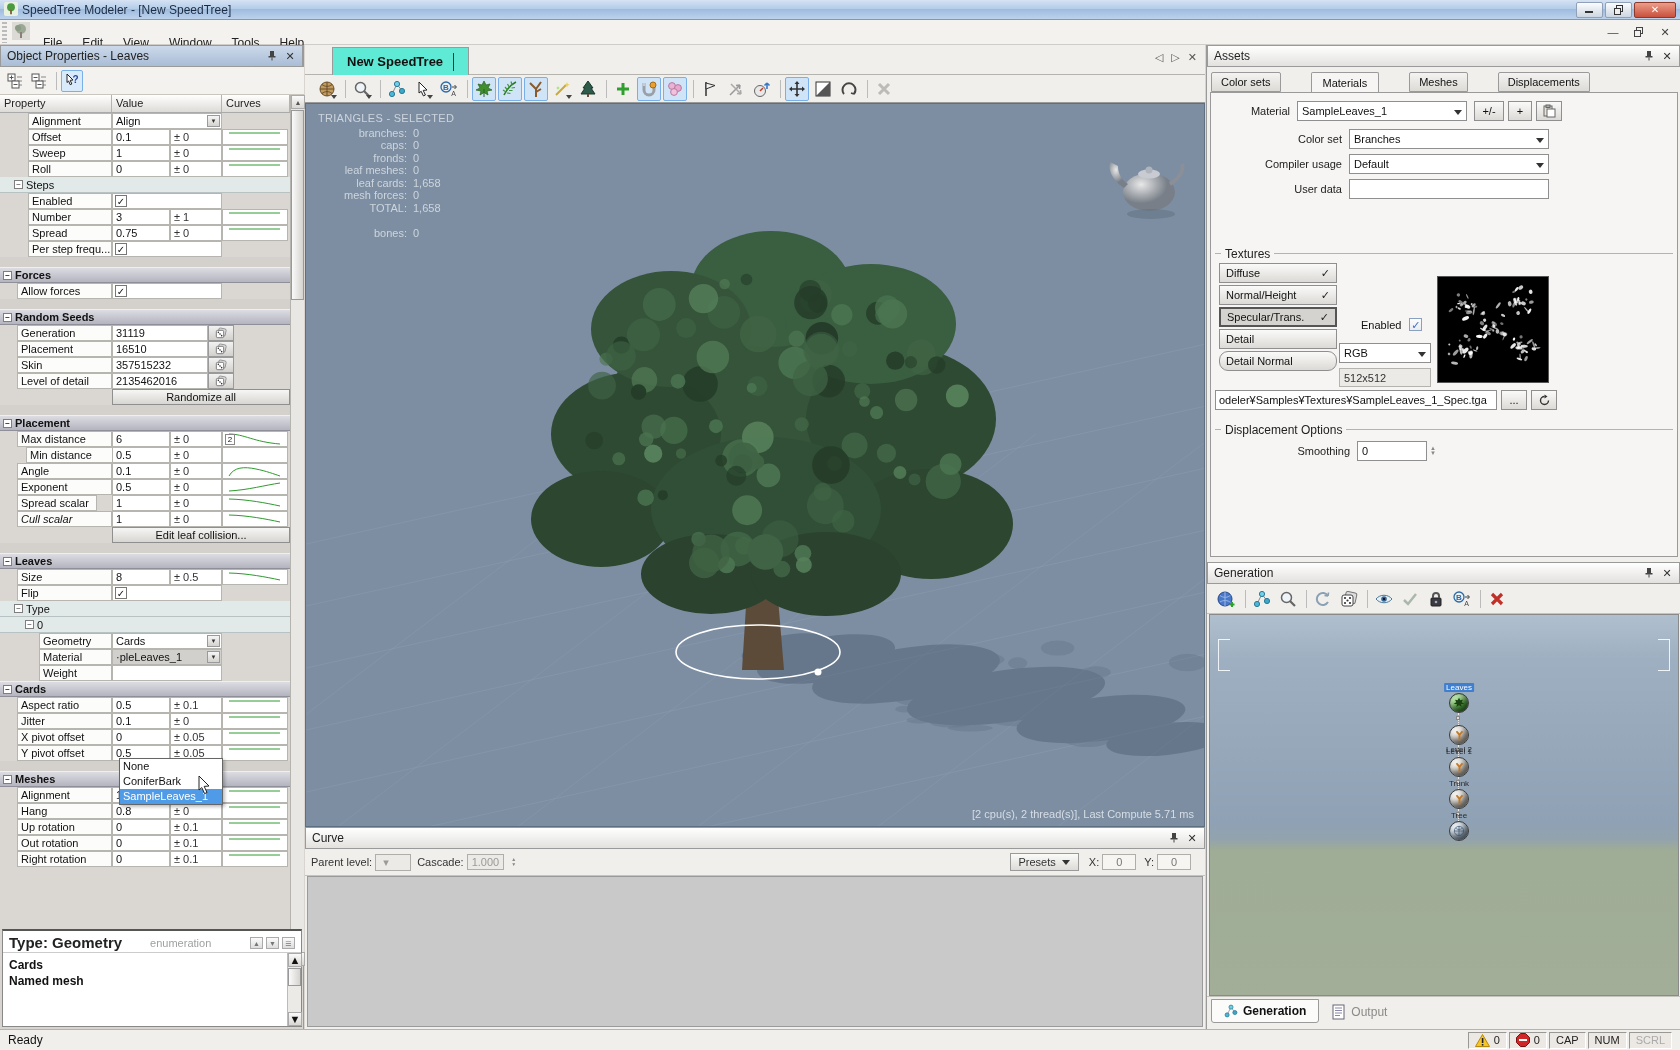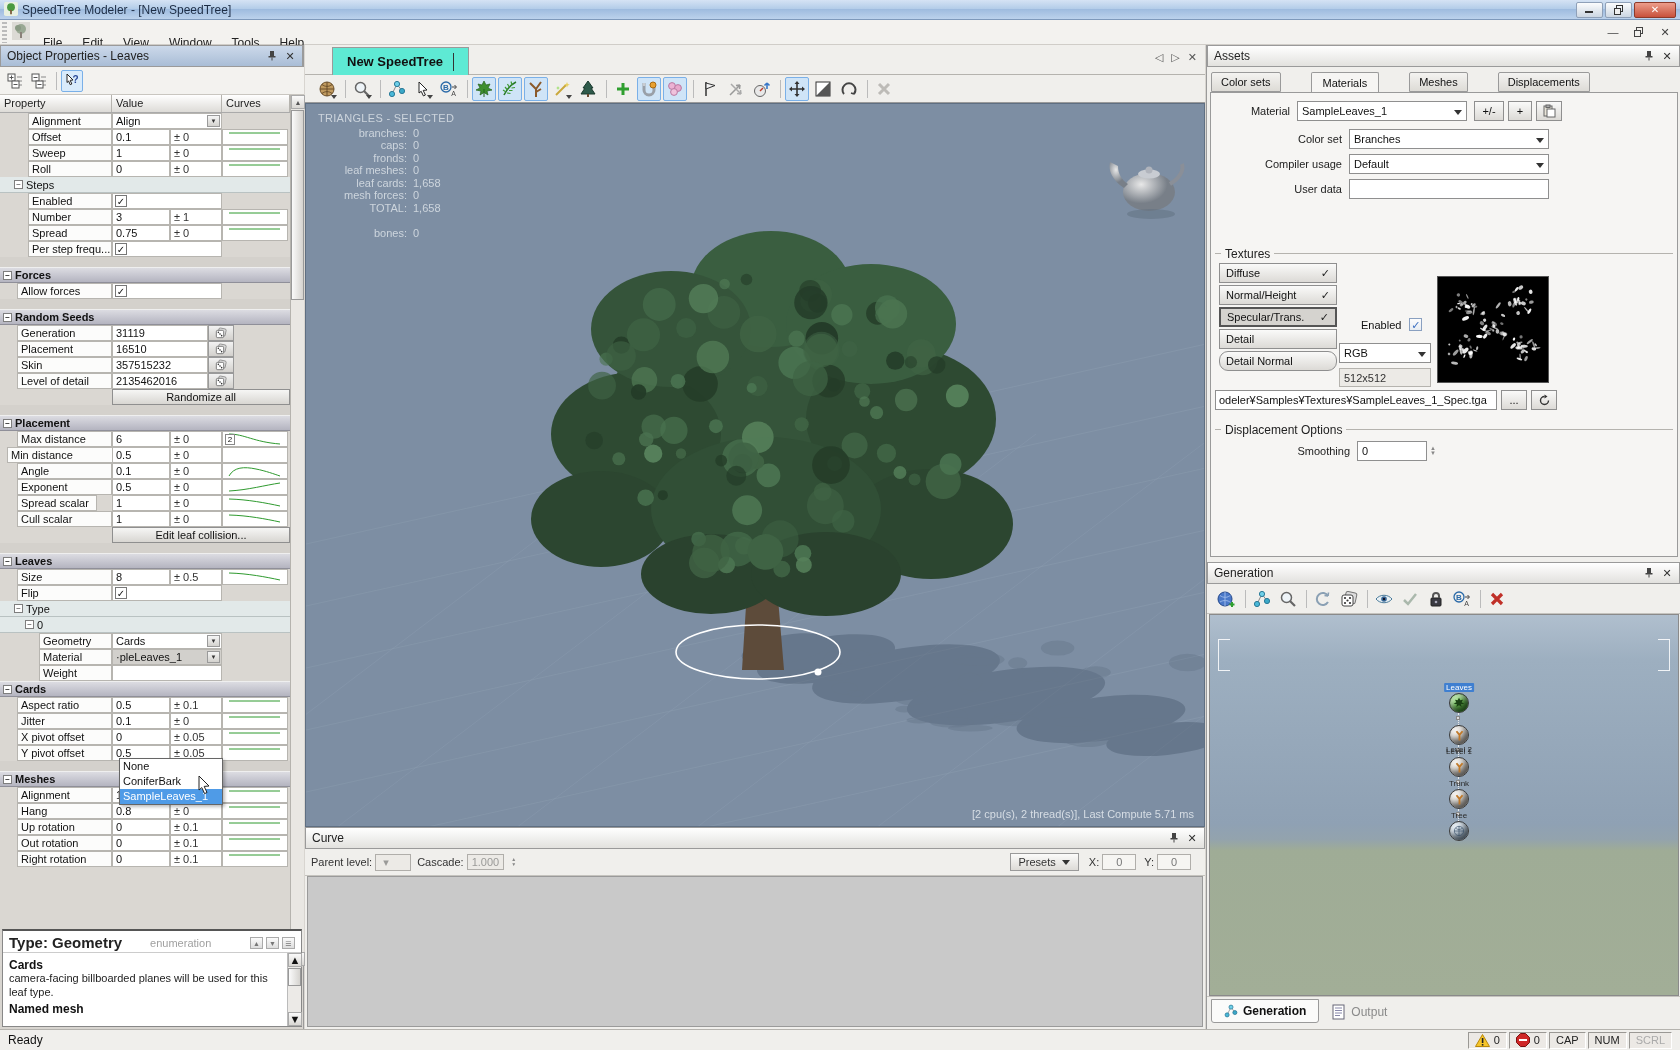--- a/index.html
+++ b/index.html
@@ -369,21 +369,21 @@
       </div>
       <div class="prow">
         <div class="pcell lab" style="left: 17px; width: 95px;">Max distance</div>
         <div class="pcell" style="left: 112px; width: 58px;">6</div>
         <div class="pcell" style="left: 170px; width: 52px; color: rgb(51, 51, 51);">± 0</div>
         <div class="pcell" style="left: 222px; width: 66px; padding: 0px;"><svg width="64" height="14" viewBox="0 0 54 14">
             <path d="M1,2 C16,2 26,10 52,12" fill="none" stroke="#2f9a2f"></path>
           </svg><span class="badge2">2</span></div>
       </div>
       <div class="prow">
-        <div class="pcell lab" style="left: 7px; width: 112px;">Min distance</div>
+        <div class="pcell lab" style="left: 26px; width: 95px;">Min distance</div>
         <div class="pcell" style="left: 112px; width: 58px;">0.5</div>
         <div class="pcell" style="left: 170px; width: 52px; color: rgb(51, 51, 51);">± 0</div>
         <div class="pcell" style="left: 222px; width: 66px; padding: 0px;"><svg width="64" height="14" viewBox="0 0 54 14"></svg></div>
       </div>
       <div class="prow">
         <div class="pcell lab" style="left: 17px; width: 95px;">Angle</div>
         <div class="pcell" style="left: 112px; width: 58px;">0.1</div>
         <div class="pcell" style="left: 170px; width: 52px; color: rgb(51, 51, 51);">± 0</div>
         <div class="pcell" style="left: 222px; width: 66px; padding: 0px;"><svg width="64" height="14" viewBox="0 0 54 14">
             <path d="M1,12 C6,3 16,2.5 28,5 C38,7 46,10 52,12" fill="none" stroke="#2f9a2f"></path>
@@ -399,21 +399,21 @@
       </div>
       <div class="prow">
         <div class="pcell lab" style="left: 17px; width: 80px;">Spread scalar</div>
         <div class="pcell" style="left: 112px; width: 58px;">1</div>
         <div class="pcell" style="left: 170px; width: 52px; color: rgb(51, 51, 51);">± 0</div>
         <div class="pcell" style="left: 222px; width: 66px; padding: 0px;"><svg width="64" height="14" viewBox="0 0 54 14">
             <path d="M1,3 C20,3.5 38,7 52,10" fill="none" stroke="#2f9a2f"></path>
           </svg></div>
       </div>
       <div class="prow">
-        <div class="pcell lab" style="left: 17px; width: 95px;">Cull scalar</div>
+        <div class="pcell lab" style="left: 17px; width: 95px; font-style: italic;">Cull scalar</div>
         <div class="pcell" style="left: 112px; width: 58px;">1</div>
         <div class="pcell" style="left: 170px; width: 52px; color: rgb(51, 51, 51);">± 0</div>
         <div class="pcell" style="left: 222px; width: 66px; padding: 0px;"><svg width="64" height="14" viewBox="0 0 54 14">
             <path d="M1,3 C20,3.5 38,7 52,10" fill="none" stroke="#2f9a2f"></path>
           </svg></div>
       </div>
       <div class="prow">
         <div class="pbtn">Edit leaf collision...</div>
       </div>
       <div class="pgap"></div>
@@ -554,21 +554,20 @@
     <div id="help-title-row">
       <span id="help-title">Type: Geometry</span>
       <span id="help-tag">enumeration</span>
       <span class="row-spacer"></span>
       <span class="help-sq">▲</span>
       <span class="help-sq">▼</span>
       <span class="help-sq">☰</span>
     </div>
     <div id="help-body">
         <div class="help-term">Cards</div>
-        <div class="help-desc">camera-facing billboarded planes will be used for this leaf type.</div>
         <div class="help-term">Named mesh</div>
       </div>
     <div id="help-scroll">
       <div class="sb-arrow" style="position:absolute; top:0;">▲</div>
       <div class="sb-thumb" style="top:15px; height:18px;"></div>
       <div class="sb-arrow" style="position:absolute; bottom:0;">▼</div>
     </div>
   </div>
 </div>
 

